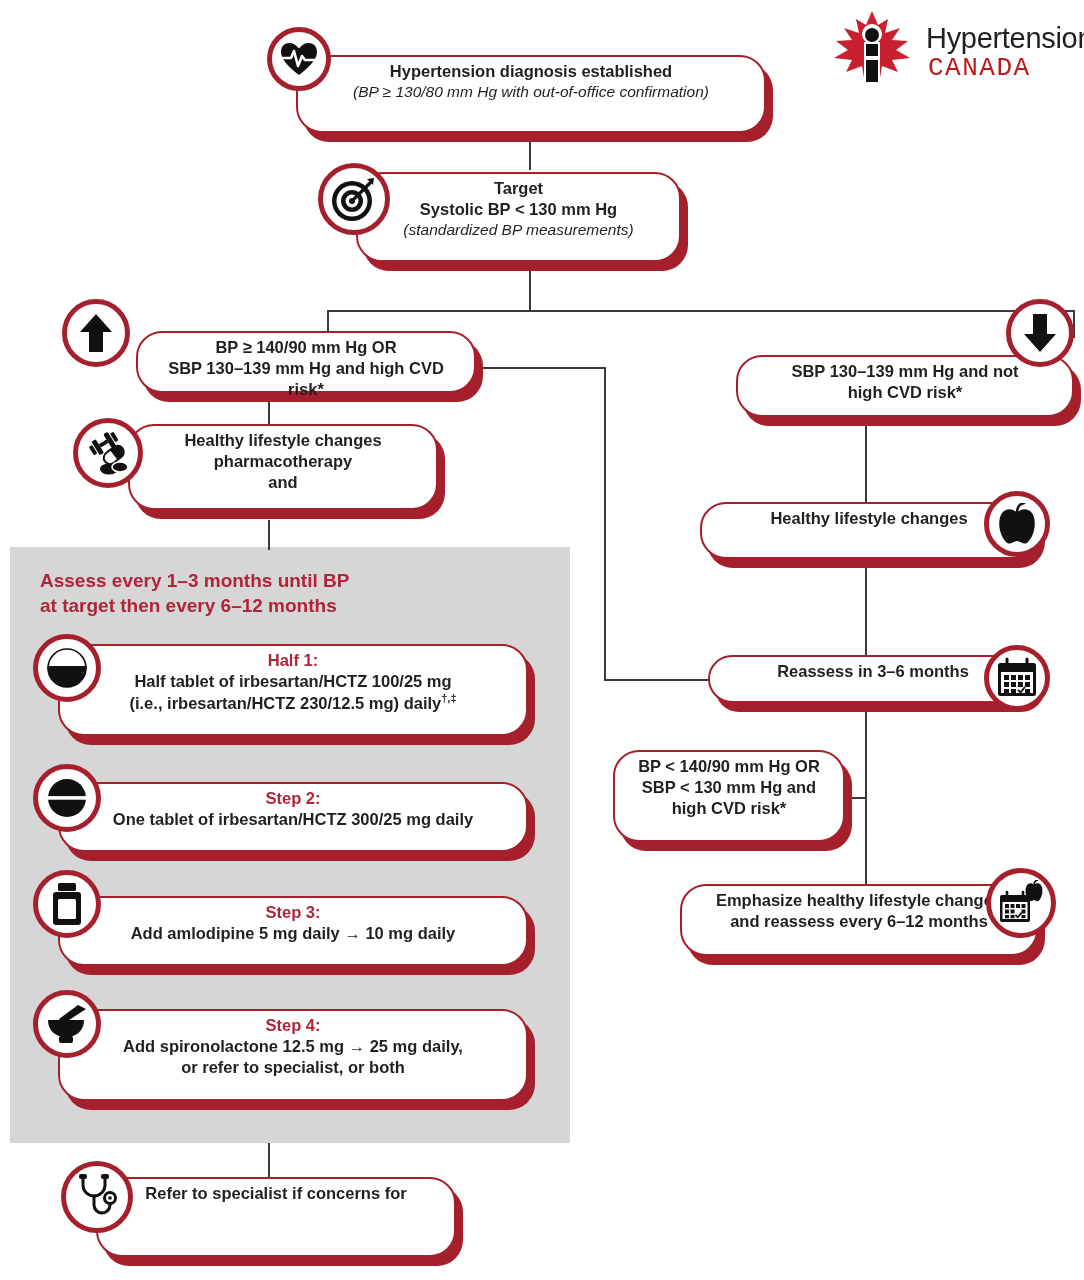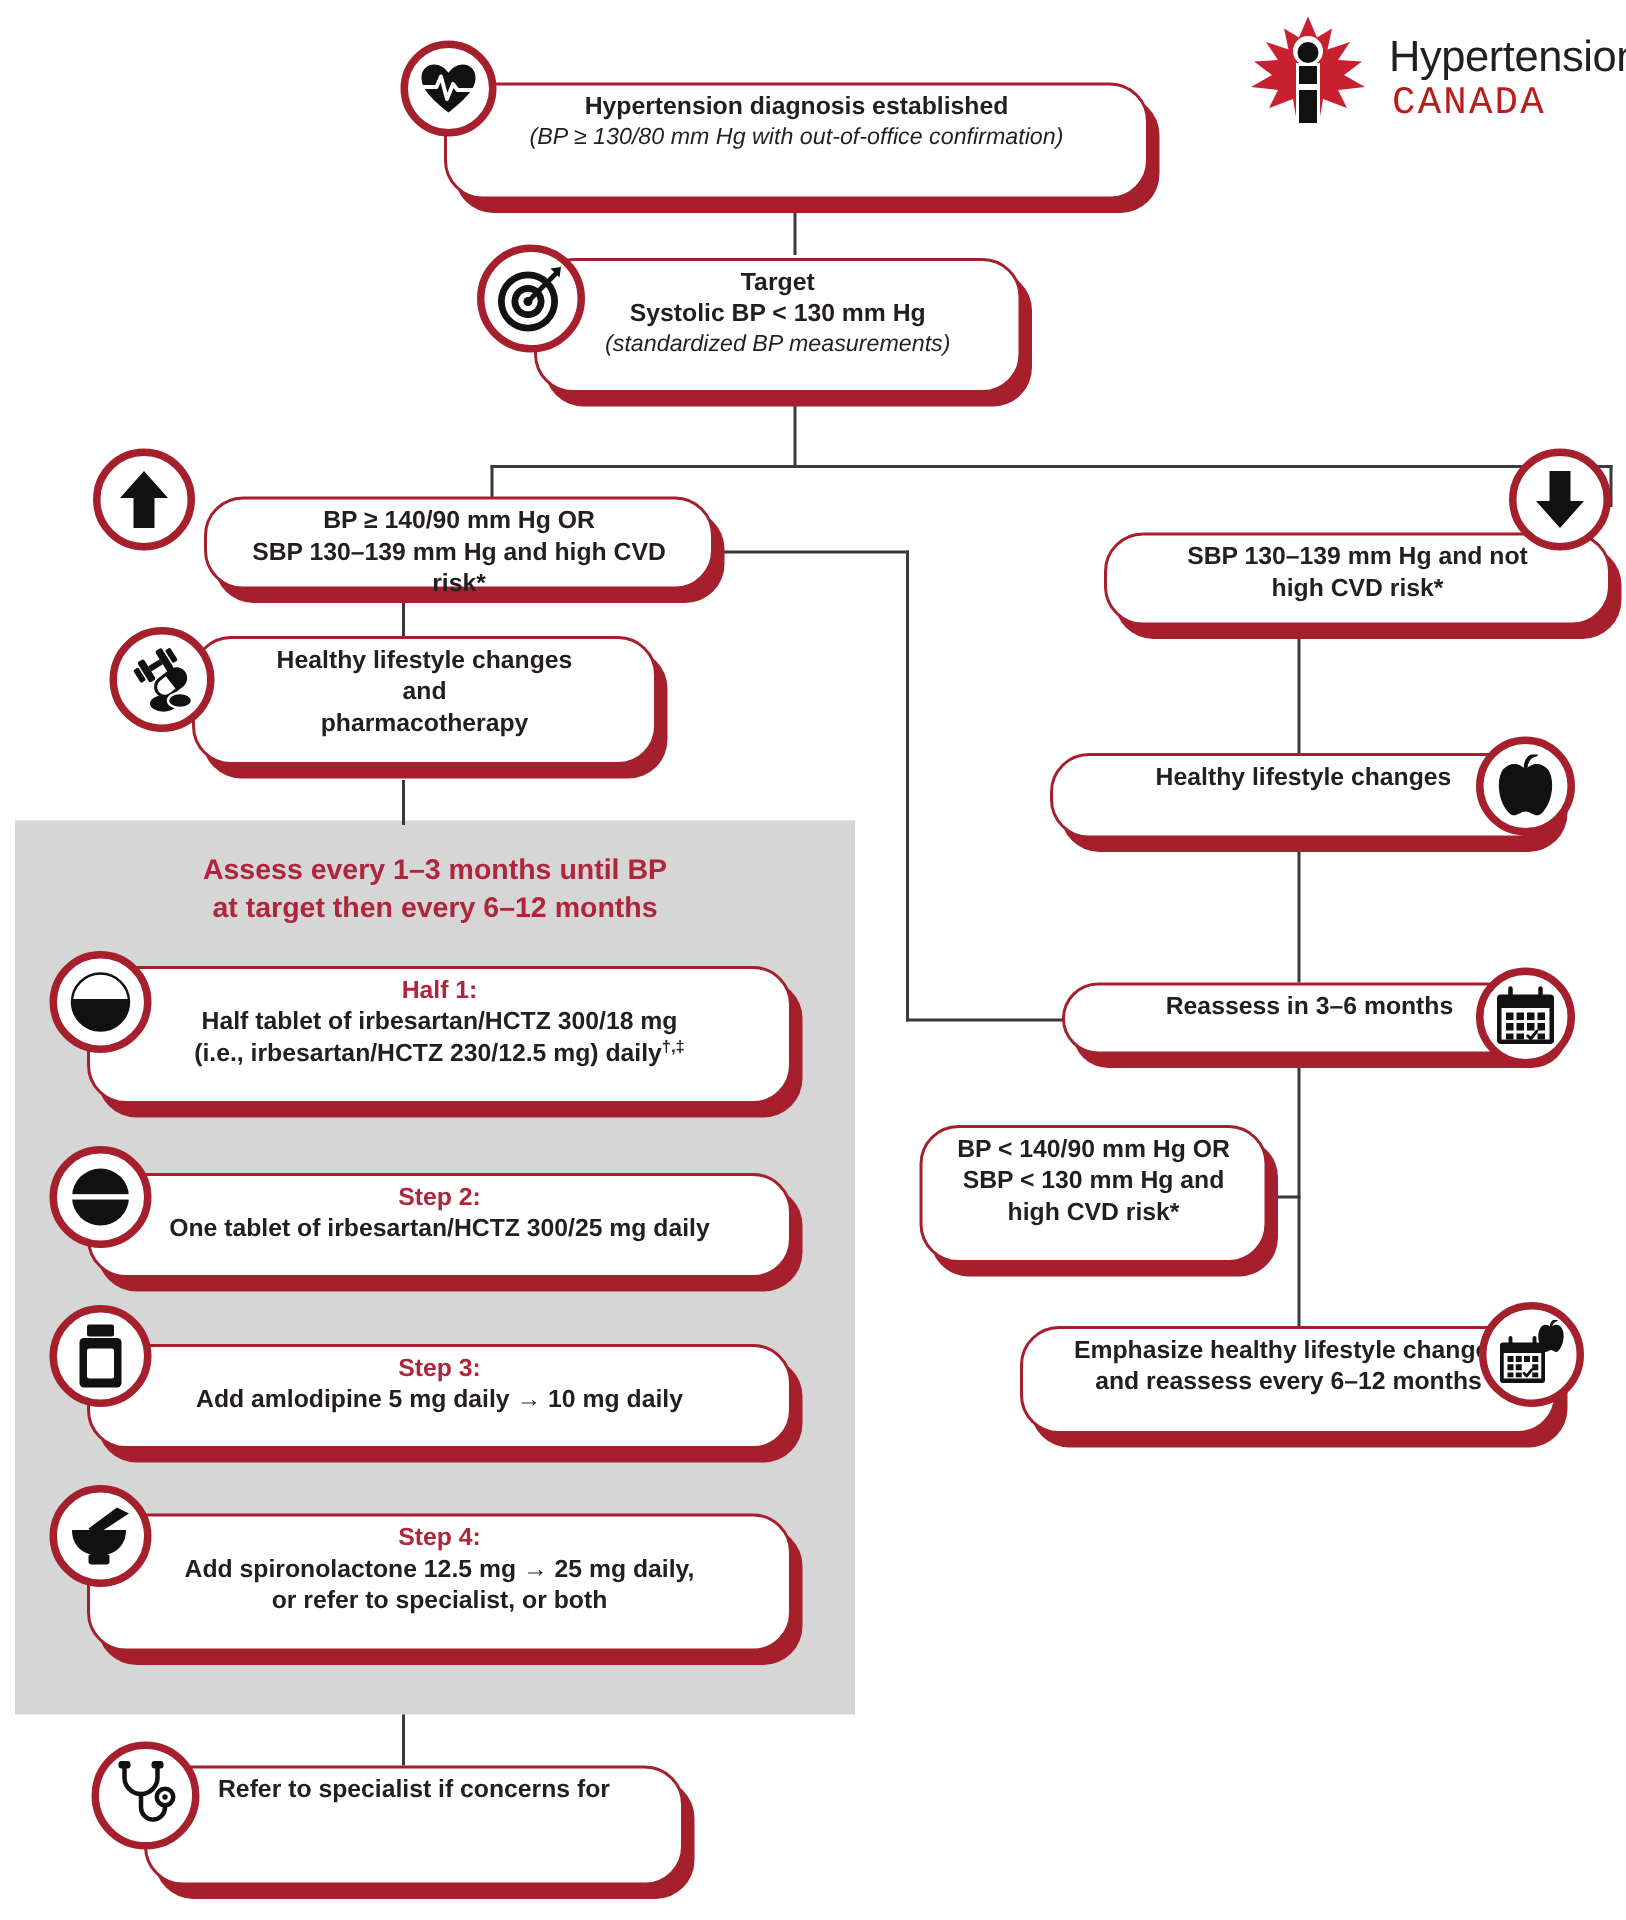--- a/index.html
+++ b/index.html
@@ -42,21 +42,21 @@
      background:#ffffff;border:5px solid #a5202c;
      display:flex;align-items:center;justify-content:center;
      box-sizing:border-box;z-index:5;
   }
   .ico svg{display:block;}
 
   
   #panel-heading{
      left:40px;top:568px;width:500px;
      font-weight:bold;font-size:19px;color:#b0253a;
-     text-align:center;line-height:1.33;
+     text-align:left;line-height:1.33;
   }
 
   
   #logo{left:822px;top:8px;width:250px;height:78px;}
   #logo-text-1{position:absolute;left:104px;top:14px;font-size:29px;color:#231f20;
      font-family:"Liberation Sans",sans-serif;letter-spacing:-0.3px;}
   #logo-text-2{position:absolute;left:106px;top:45px;font-size:26px;color:#b91c1c;
      font-family:Liberation Mono, monospace;letter-spacing:1.5px;}
 </style>
 </head>
@@ -165,22 +165,22 @@
   <svg width="34" height="40" viewBox="0 0 34 40">
     <path d="M17 39 L33 21 L24 21 L24 1 L10 1 L10 21 L1 21 Z" fill="#111111"></path>
   </svg>
 </div>
 
 <div class="node" style="left:128px;top:424px;width:310px;height:86px;">
   <div class="shadow"></div>
   <div class="body">
     <div class="txt">
       <div class="t-bold">Healthy lifestyle changes</div>
+      <div class="t-bold">pharmacotherapy</div>
       <div class="t-bold">and</div>
-      <div class="t-bold">pharmacotherapy</div>
     </div>
   </div>
 </div>
 <div class="ico" style="left:73px;top:418px;width:70px;height:70px;">
   <svg width="44" height="44" viewBox="0 0 44 44">
     <g transform="rotate(-32 15 13)">
       <rect x="3" y="9" width="4" height="10" rx="1" fill="#111111"></rect>
       <rect x="8" y="6" width="5" height="16" rx="1.5" fill="#111111"></rect>
       <rect x="13" y="12" width="9" height="4" fill="#111111"></rect>
       <rect x="22" y="6" width="5" height="16" rx="1.5" fill="#111111"></rect>
@@ -198,21 +198,21 @@
 <div class="abs" id="panel-heading">
   <div>Assess every 1–3 months until BP</div>
   <div>at target then every 6–12 months</div>
 </div>
 
 <div class="node" style="left:58px;top:644px;width:470px;height:92px;">
   <div class="shadow"></div>
   <div class="body">
     <div class="txt">
       <div class="t-step">Half 1:</div>
-      <div class="t-bold">Half tablet of irbesartan/HCTZ 300/18 mg</div>
+      <div class="t-bold">Half tablet of irbesartan/HCTZ 100/25 mg</div>
       <div class="t-bold">
         <span>(i.e., irbesartan/HCTZ 230/12.5 mg) daily</span><span class="sup">†,‡</span>
       </div>
     </div>
   </div>
 </div>
 <div class="ico" style="left:33px;top:634px;width:68px;height:68px;">
   <svg width="42" height="42" viewBox="0 0 42 42">
     <circle cx="21" cy="21" r="19" fill="#ffffff" stroke="#111111" stroke-width="1.6"></circle>
     <path d="M2 21 a19 19 0 0 0 38 0 Z" fill="#111111"></path>

